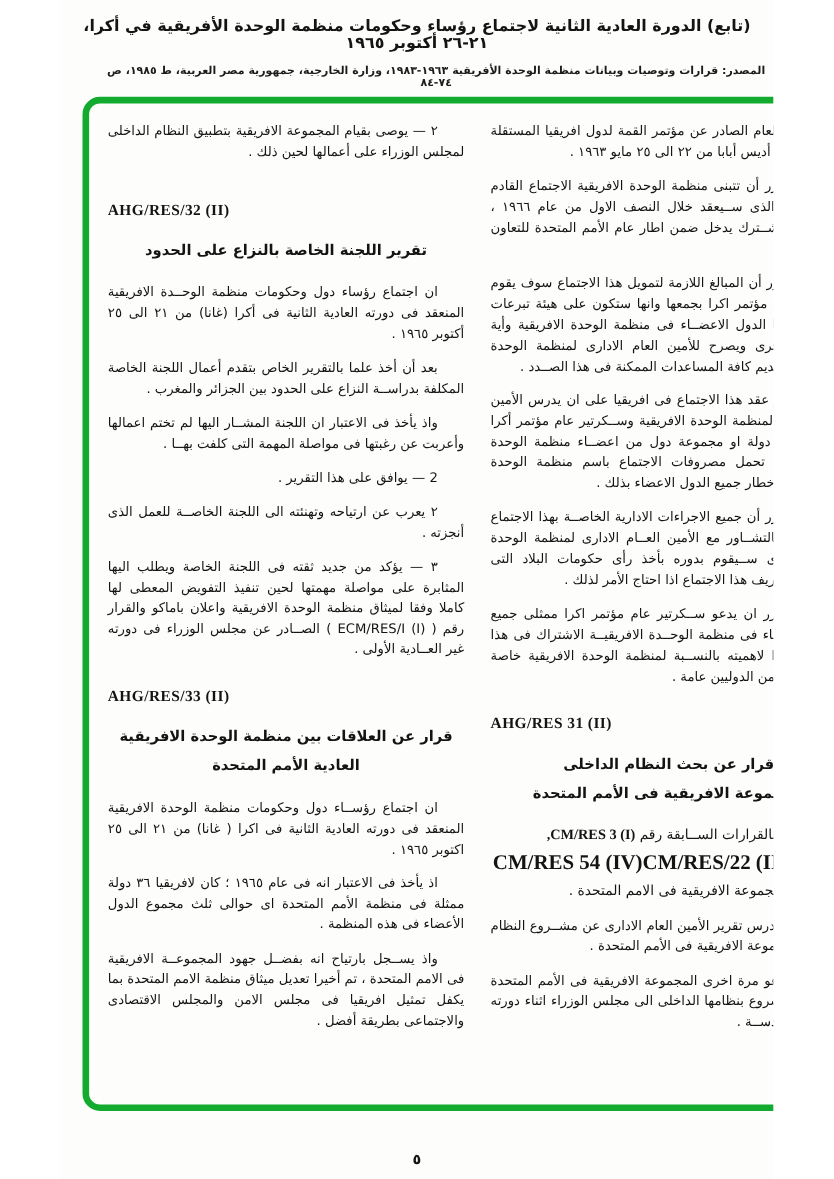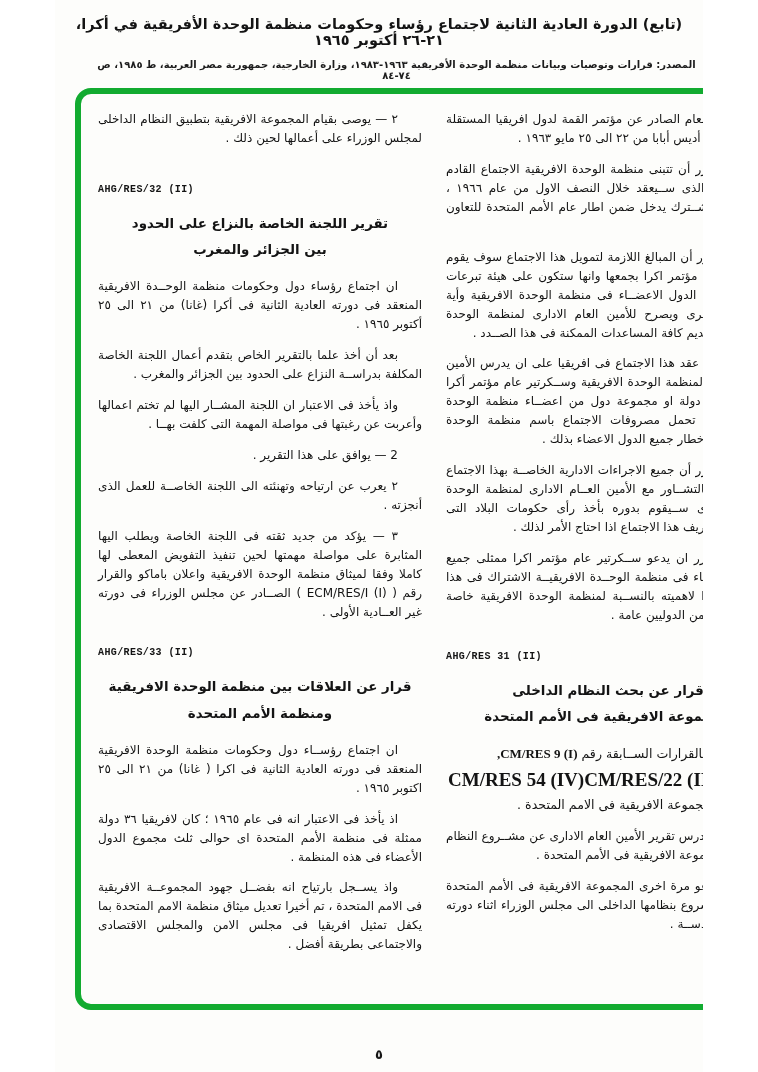--- a/index.html
+++ b/index.html
@@ -22,22 +22,22 @@
   }
   .cols { display: flex; gap: 24px; height: 100%; }
   .col { flex: 1 1 0; min-width: 0; }
   
   .para {
     font-size: 12px; line-height: 1.58; text-align: justify;
     text-indent: 24px; margin-bottom: 12px; direction: rtl;
   }
   .code {
     direction: ltr; text-align: left;
-    font-family: Liberation Mono, monospace; font-weight: bold;
-    font-size: 10px; letter-spacing: 0.4px;
+    font-family: Liberation Serif, serif; font-weight: bold;
+    font-size: 14px; letter-spacing: 0.4px;
     margin: 26px 0 16px;
   }
   .code.first { margin-top: 2px; }
   .heading {
     text-align: center; font-weight: bold; font-size: 13.4px;
     line-height: 1.95; margin-bottom: 14px; direction: rtl;
   }
   .refs { margin-bottom: 12px; }
   .refs-line1 { font-size: 12.6px; line-height: 1.58; text-indent: 24px; text-align: justify; direction: rtl; }
   .refs-line1 .latin { font-family: "Liberation Serif", serif; font-weight: bold; font-size: 13px; }
@@ -73,48 +73,47 @@
         <p class="para">٢ — يقرر أن المبالغ اللازمة لتمويل هذا الاجتماع سوف يقوم ســكرتير عام مؤتمر اكرا بجمعها وانها ستكون على هيئة تبرعات تلقائية تقدمها الدول الاعضــاء فى منظمة الوحدة الافريقية وأية مساهمات أخرى ويصرح للأمين العام الادارى لمنظمة الوحدة الافريقية بتقــديم كافة المساعدات الممكنة فى هذا الصــدد .</p>
         <p class="para">٣ - يقرر عقد هذا الاجتماع فى افريقيا على ان يدرس الأمين العام الادارى لمنظمة الوحدة الافريقية وســكرتير عام مؤتمر أكرا امكانيات كل دولة او مجموعة دول من اعضــاء منظمة الوحدة الافريقية فى تحمل مصروفات الاجتماع باسم منظمة الوحدة الافريقية مع اخطار جميع الدول الاعضاء بذلك .</p>
         <p class="para">7 — يقرر أن جميع الاجراءات الادارية الخاصــة بهذا الاجتماع سوف تتخذ بالتشــاور مع الأمين العــام الادارى لمنظمة الوحدة الافريقية الذى ســيقوم بدوره بأخذ رأى حكومات البلاد التى ستتحمل مصاريف هذا الاجتماع اذا احتاج الأمر لذلك .</p>
         <p class="para">٥ — يقرر ان يدعو ســكرتير عام مؤتمر اكرا ممثلى جميع الدول الاعضــاء فى منظمة الوحــدة الافريقيــة الاشتراك فى هذا الاجتماع نظرا لاهميته بالنســبة لمنظمة الوحدة الافريقية خاصة وللســلام والامن الدوليين عامة .</p>
         <div class="code">AHG/RES 31 (II)</div>
         <div class="heading">
           <div>قرار عن بحث النظام الداخلى</div>
           <div>للمجموعة الافريقية فى الأمم المتحدة</div>
         </div>
         <div class="refs">
-          <div class="refs-line1"><span>اذ يذكر بالقرارات الســابقة رقم </span><span class="latin">CM/RES 9 (I),</span></div>
+          <div class="refs-line1"><span>اذ يذكر بالقرارات الســابقة رقم </span><span class="latin">CM/RES 3 (I),</span></div>
           <div class="refs-codes">
             <span>CM/RES 54 (IV)</span>
             <span>CM/RES/22 (II)</span>
           </div>
           <div class="refs-line3">الخاصــة بالمجموعة الافريقية فى الامم المتحدة .</div>
         </div>
         <p class="para">وبعد ان درس تقرير الأمين العام الادارى عن مشــروع النظام الداخلى للمجموعة الافريقية فى الأمم المتحدة .</p>
         <p class="para">١ — يدعو مرة اخرى المجموعة الافريقية فى الأمم المتحدة الى تقديم مشروع بنظامها الداخلى الى مجلس الوزراء اثناء دورته العادية الســادســة .</p>
       </div>
 
       <div class="col">
         <p class="para">٢ — يوصى بقيام المجموعة الافريقية بتطبيق النظام الداخلى لمجلس الوزراء على أعمالها لحين ذلك .</p>
         <div class="code first" style="margin-top:36px;">AHG/RES/32 (II)</div>
         <div class="heading">
           <div>تقرير اللجنة الخاصة بالنزاع على الحدود</div>
-          <div>بين الجزائر والمغرب</div>
         </div>
         <p class="para">ان اجتماع رؤساء دول وحكومات منظمة الوحــدة الافريقية المنعقد فى دورته العادية الثانية فى أكرا (غانا) من ٢١ الى ٢٥ أكتوبر ١٩٦٥ .</p>
         <p class="para">بعد أن أخذ علما بالتقرير الخاص بتقدم أعمال اللجنة الخاصة المكلفة بدراســة النزاع على الحدود بين الجزائر والمغرب .</p>
         <p class="para">واذ يأخذ فى الاعتبار ان اللجنة المشــار اليها لم تختم اعمالها وأعربت عن رغبتها فى مواصلة المهمة التى كلفت بهــا .</p>
         <p class="para">2 — يوافق على هذا التقرير .</p>
         <p class="para">٢ يعرب عن ارتياحه وتهنئته الى اللجنة الخاصــة للعمل الذى أنجزته .</p>
         <p class="para">٣ — يؤكد من جديد ثقته فى اللجنة الخاصة ويطلب اليها المثابرة على مواصلة مهمتها لحين تنفيذ التفويض المعطى لها كاملا وفقا لميثاق منظمة الوحدة الافريقية واعلان باماكو والقرار رقم ( ECM/RES/I (I) ) الصــادر عن مجلس الوزراء فى دورته غير العــادية الأولى .</p>
         <div class="code">AHG/RES/33 (II)</div>
         <div class="heading">
           <div>قرار عن العلاقات بين منظمة الوحدة الافريقية</div>
-          <div>ومنظمة الأمم المتحدة</div>
+          <div>العادية الأمم المتحدة</div>
         </div>
         <p class="para">ان اجتماع رؤســاء دول وحكومات منظمة الوحدة الافريقية المنعقد فى دورته العادية الثانية فى اكرا ( غانا) من ٢١ الى ٢٥ اكتوبر ١٩٦٥ .</p>
         <p class="para">اذ يأخذ فى الاعتبار انه فى عام ١٩٦٥ ؛ كان لافريقيا ٣٦ دولة ممثلة فى منظمة الأمم المتحدة اى حوالى ثلث مجموع الدول الأعضاء فى هذه المنظمة .</p>
         <p class="para">واذ يســجل بارتياح انه بفضــل جهود المجموعــة الافريقية فى الامم المتحدة ، تم أخيرا تعديل ميثاق منظمة الامم المتحدة بما يكفل تمثيل افريقيا فى مجلس الامن والمجلس الاقتصادى والاجتماعى بطريقة أفضل .</p>
 
       </div>
 
     </div>
   </div>
 

